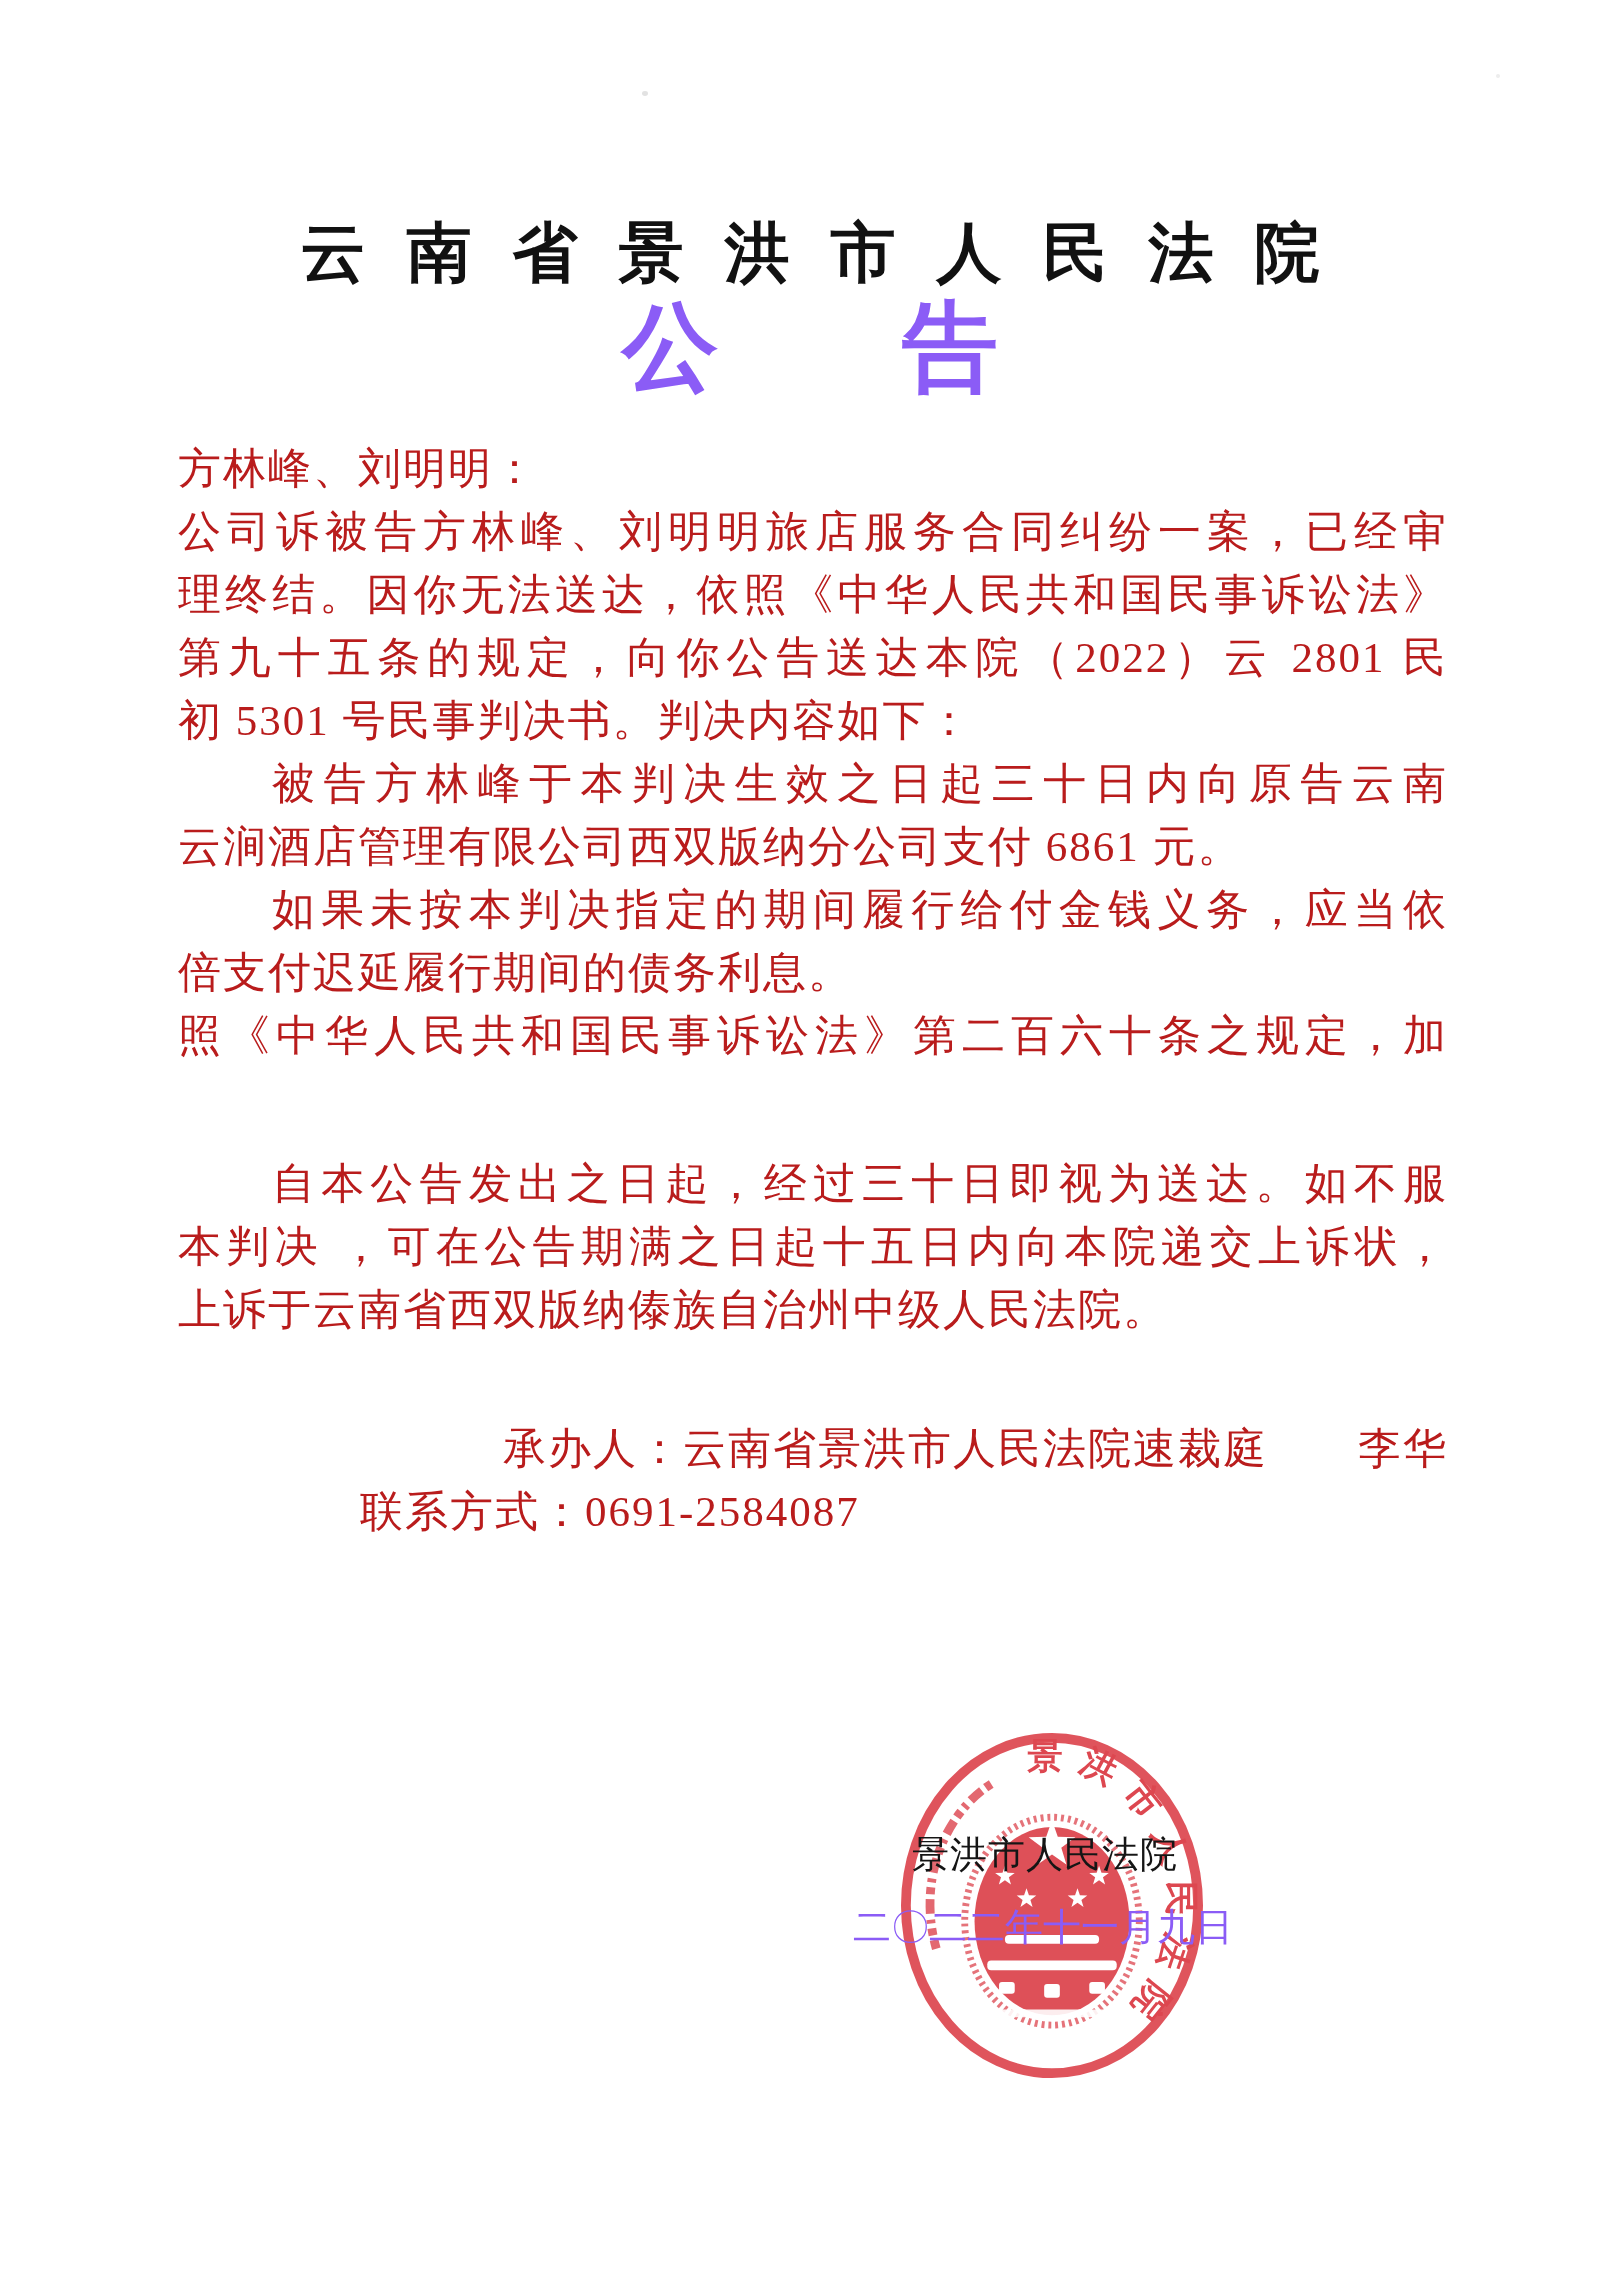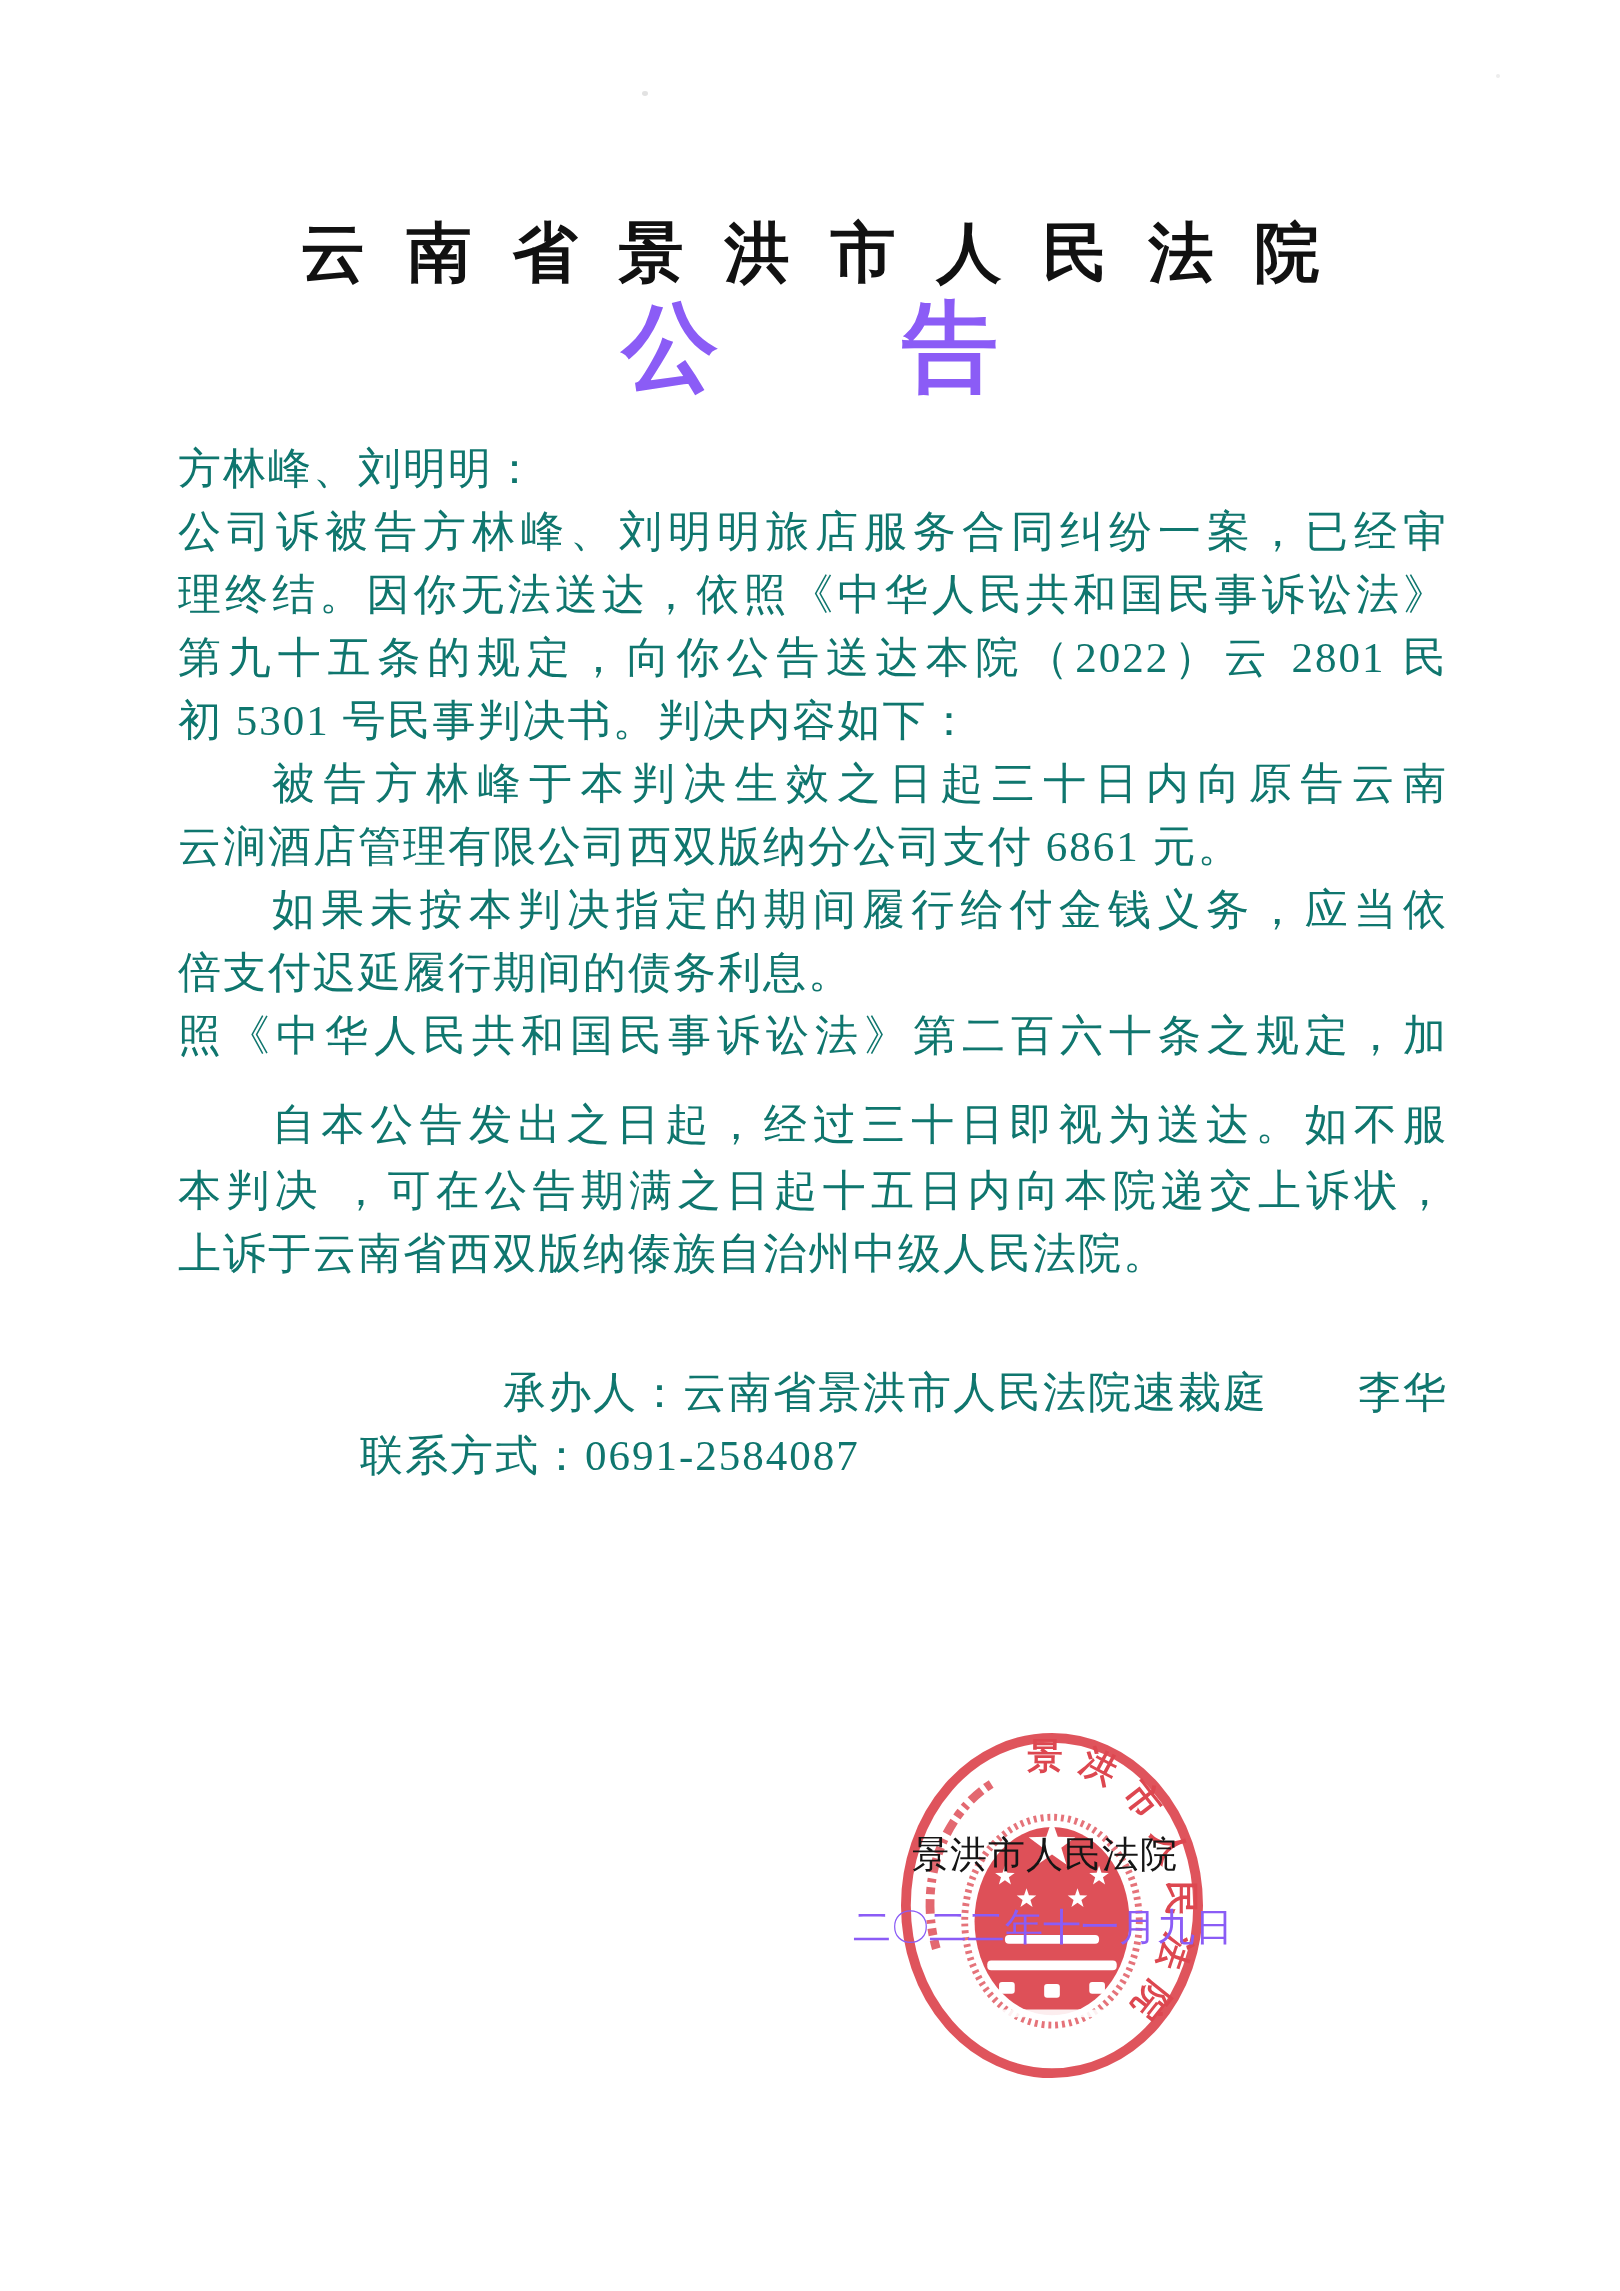--- a/index.html
+++ b/index.html
@@ -24,26 +24,26 @@
     position:absolute;top:292px;left:0;width:100%;
     text-align:center;
     font-family:"Liberation Sans","DejaVu Sans",sans-serif;
     font-weight:700;font-size:96px;line-height:1.15;
     letter-spacing:184px;text-indent:184px;
     color:#8b5cf6;
   }
   
   .doc-body{
     position:absolute;left:178px;top:437px;width:1270px;
-    font-size:43px;letter-spacing:2px;color:#0f766e;
+    font-size:43px;letter-spacing:2px;color:#b91c1c;
   }
   .line{height:63px;line-height:63px;}
   .j{text-align:justify;text-align-last:justify;}
   .ind{text-indent:94px;}
-  .gap{margin-top:29px;font-family:Liberation Mono, monospace;}
+  .gap{margin-top:85px;}
   .contact{margin-left:182px;}
   .contact-first{margin-top:76px;text-align:right;}
   
   .seal-wrap{position:absolute;left:895px;top:1729px;width:314px;height:353px;}
   .rim-text{
     font-family:"Liberation Sans","DejaVu Sans",sans-serif;
     font-size:36px;font-weight:700;letter-spacing:15px;
     fill:#dd4750;
   }
   .seal-overlay-name{

